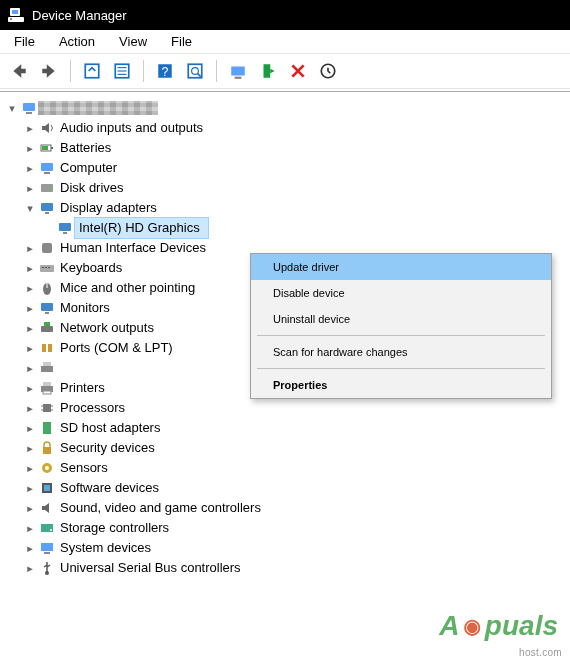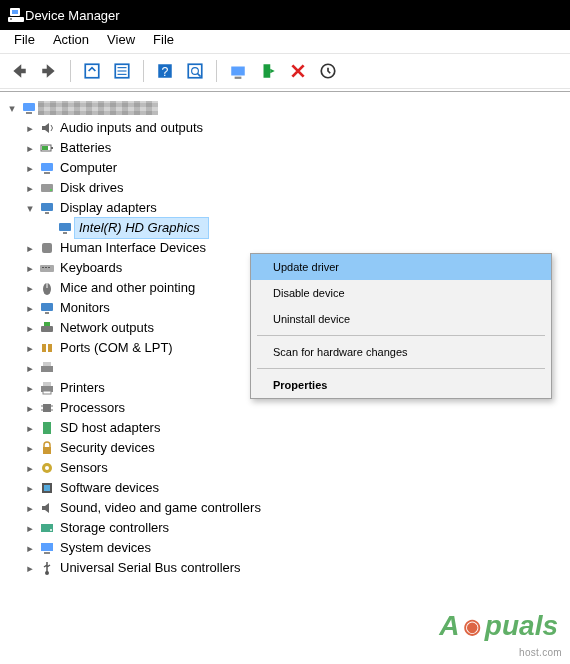--- a/index.html
+++ b/index.html
@@ -1,41 +1,41 @@
 <!DOCTYPE html>
 <html><head>
   <meta charset="utf-8">
   <style>
     * { margin: 0; padding: 0; box-sizing: border-box; font-family: "Segoe UI", Tahoma, sans-serif; }
     body { width: 570px; height: 664px; background: #fff; overflow: hidden; position: relative; }
 
-    .titlebar { background: #000; color: #fff; height: 30px; display: flex; align-items: center; padding: 0 8px; gap: 1px; }
+    .titlebar { background: #000; color: #fff; height: 30px; display: flex; align-items: center; padding: 0 8px; gap: 8px; }
     .titlebar .icon { width: 16px; height: 16px; display:flex; align-items:center; justify-content:center; }
     .titlebar-text { font-size: 13px; }
 
-    .menubar { display: flex; gap: 2px; padding: 0 6px; height: 24px; border-bottom: 1px solid #e5e5e5; }
+    .menubar { display: flex; gap: 8px; padding: 8px 6px; height: 24px; align-items: center; border-bottom: 1px solid #e5e5e5; }
     .menu-item { font-size: 13px; padding: 2px 8px; cursor: pointer; }
 
     .toolbar { display: flex; align-items: center; padding: 4px 6px; gap: 4px; border-bottom: 1px solid #e5e5e5; }
     .tool-sep { width: 1px; height: 22px; background: #ccc; margin: 0 4px; }
     .tool-btn { width: 26px; height: 26px; display: flex; align-items: center; justify-content: center; border: 1px solid transparent; cursor: pointer; }
     .tool-btn svg { width: 18px; height: 18px; }
     .spacer { flex: 1; }
 
     .hr-thick { height:1px; background:#aaa; margin:2px 0; }
 
     .tree { padding: 4px 4px; font-size: 13px; color:#000; user-select:none; }
     .row { display:flex; align-items:center; height:20px; line-height:20px; white-space:nowrap; }
     .tw { width:16px; display:inline-flex; align-items:center; justify-content:center; cursor:pointer; color:#666; font-size:11px; }
     .ic { width:18px; display:inline-flex; align-items:center; justify-content:center; }
     .label { padding-left:4px; }
     .indent0 { padding-left:0px; }
     .indent1 { padding-left:18px; }
     .indent2 { padding-left:36px; }
-    .selected { background:#cce8ff; border:1px solid #99d1ff; padding-right:8px;font-style:italic; }
+    .selected { background:#cce8ff; border:1px solid #99d1ff; padding-right:8px; }
 
     .pixelated { display:inline-block; height:14px; width:120px; background: repeating-linear-gradient(90deg,#c8c8c8 0 6px,#e6e6e6 6px 12px), repeating-linear-gradient(0deg,#d0d0d0 0 4px,#eaeaea 4px 8px); background-blend-mode:multiply; filter:blur(0.3px); }
 
     .ctx-menu { position:absolute; left:250px; top:253px; width:302px; background:#f2f2f2; border:1px solid #a0a0a0; box-shadow:2px 3px 6px rgba(0,0,0,.25); font-size:11px; }
     .ctx-item { padding:7px 22px; cursor:pointer; }
     .ctx-item.hl { background:#91c9f7; }
     .ctx-sep { height:1px; background:#c0c0c0; margin:3px 6px; }
     .ctx-item.bold { font-weight:700; }
 
     .watermark { position:absolute; right:8px; bottom:6px; font-size:10px; color:#999; letter-spacing:.3px;}

